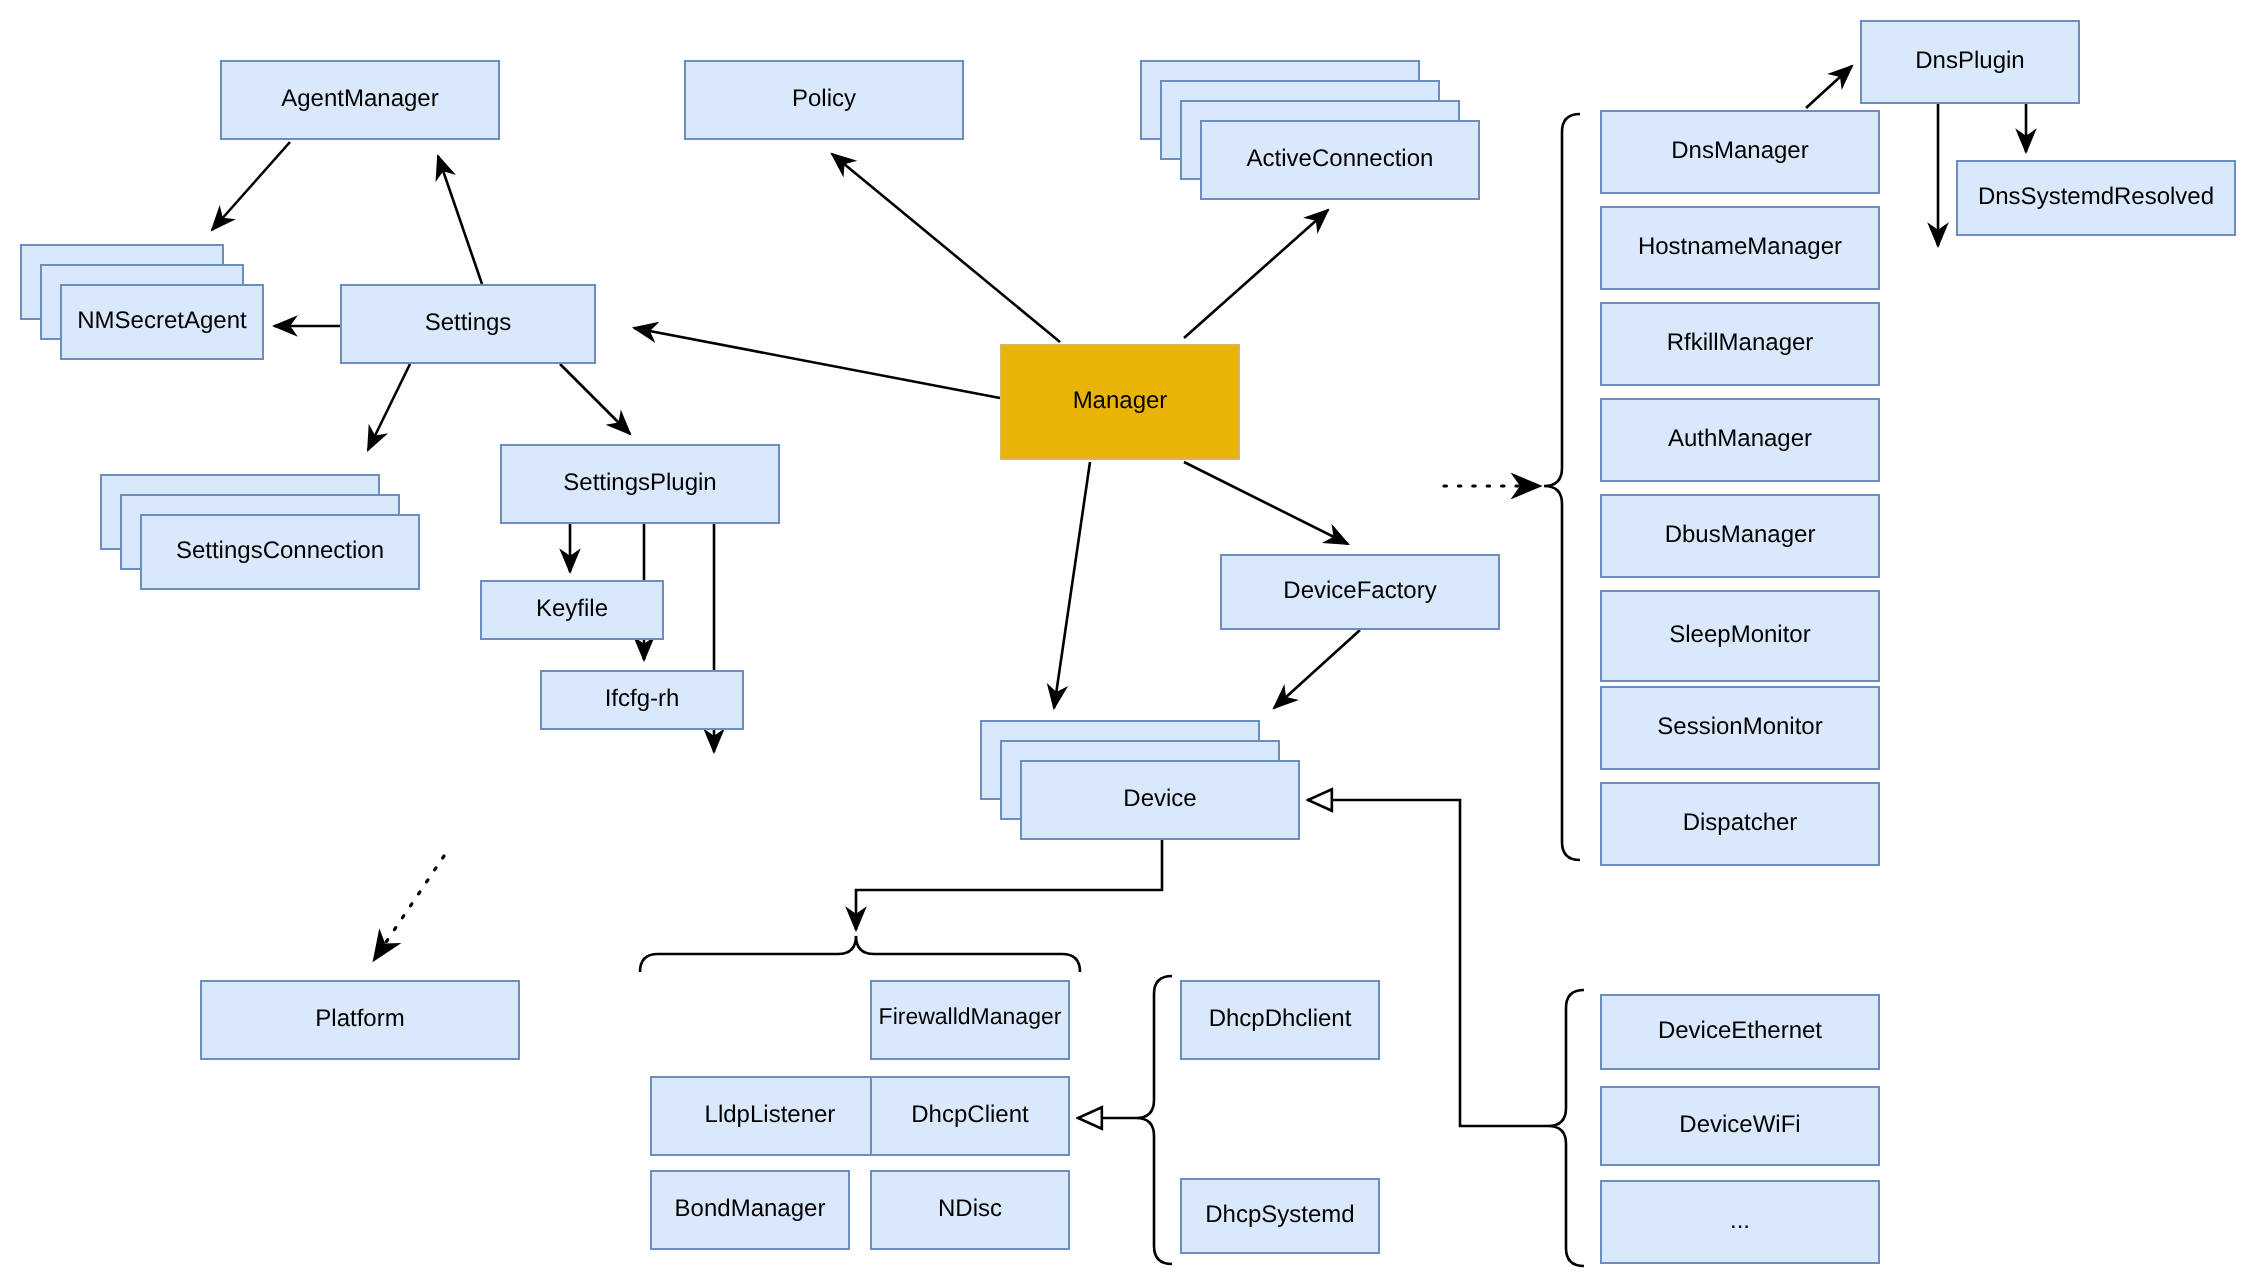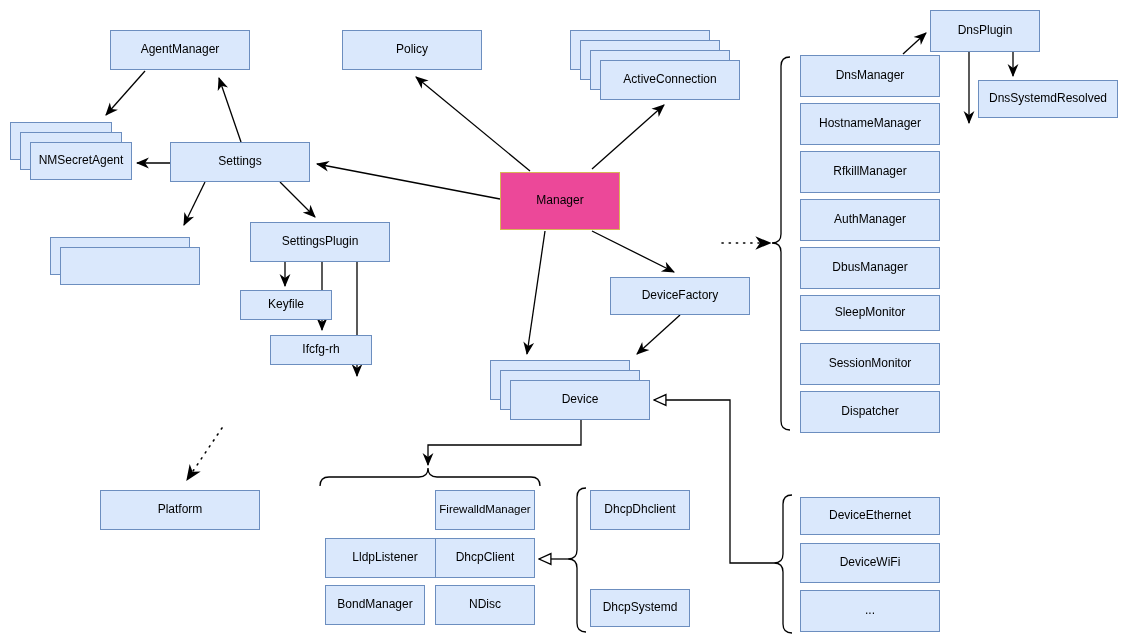--- a/index.html
+++ b/index.html
@@ -11,21 +11,21 @@
     overflow:hidden;
   }
   #wires{position:absolute;left:0;top:0;pointer-events:none;}
   .node{
     position:absolute;box-sizing:border-box;
     background:#dae8fc;border:1px solid #6c8ebf;
     display:flex;align-items:center;justify-content:center;
     font-size:12px;color:#000;text-align:center;
     white-space:nowrap;line-height:1.15;
   }
-  .node.yellow{background:#ec4899;border-color:#d6b656;}
+  .node.yellow{background:#eab308;border-color:#d6b656;}
   .node.back{color:transparent;}
 </style>
 </head>
 <body>
 
 <div id="canvas">
 
   <svg id="wires" width="1129" height="642" viewBox="0 0 1129 642">
     <defs>
       <marker id="arr" viewBox="0 0 12 12" refX="11" refY="6" markerWidth="10" markerHeight="10" orient="auto-start-reverse">
@@ -74,37 +74,38 @@
 
   <div class="node back" style="left:570px;top:30px;width:140px;height:40px"></div>
   <div class="node back" style="left:580px;top:40px;width:140px;height:40px"></div>
   <div class="node back" style="left:590px;top:50px;width:140px;height:40px"></div>
   <div class="node" style="left:600px;top:60px;width:140px;height:40px">ActiveConnection</div>
 
   <div class="node back" style="left:10px;top:122px;width:102px;height:38px"></div>
   <div class="node back" style="left:20px;top:132px;width:102px;height:38px"></div>
   <div class="node" style="left:30px;top:142px;width:102px;height:38px">NMSecretAgent</div>
 
-  <div class="node" style="left:170px;top:142px;width:140px;height:40px">Settings</div>
+  <div class="node" style="left:170px;top:142px;width:128px;height:40px">Settings</div>
   <div class="node yellow" style="left:500px;top:172px;width:120px;height:58px">Manager</div>
 
   <div class="node" style="left:930px;top:10px;width:110px;height:42px">DnsPlugin</div>
   <div class="node" style="left:800px;top:55px;width:140px;height:42px">DnsManager</div>
   <div class="node" style="left:800px;top:103px;width:140px;height:42px">HostnameManager</div>
   <div class="node" style="left:800px;top:151px;width:140px;height:42px">RfkillManager</div>
   <div class="node" style="left:800px;top:199px;width:140px;height:42px">AuthManager</div>
   <div class="node" style="left:800px;top:247px;width:140px;height:42px">DbusManager</div>
-  <div class="node" style="left:800px;top:295px;width:140px;height:36px">SleepMonitor</div>
+  <div class="node" style="left:800px;top:295px;width:140px;height:46px">SleepMonitor</div>
   <div class="node" style="left:800px;top:343px;width:140px;height:42px">SessionMonitor</div>
   <div class="node" style="left:800px;top:391px;width:140px;height:42px">Dispatcher</div>
 
   <div class="node" style="left:978px;top:80px;width:140px;height:38px">DnsSystemdResolved</div>
 
   <div class="node back" style="left:50px;top:237px;width:140px;height:38px"></div>
   <div class="node back" style="left:60px;top:247px;width:140px;height:38px"></div>
+  <div class="node" style="left:70px;top:257px;width:140px;height:38px">SettingsConnection</div>
 
   <div class="node" style="left:250px;top:222px;width:140px;height:40px">SettingsPlugin</div>
   <div class="node" style="left:240px;top:290px;width:92px;height:30px">Keyfile</div>
   <div class="node" style="left:270px;top:335px;width:102px;height:30px">Ifcfg-rh</div>
 
   <div class="node" style="left:610px;top:277px;width:140px;height:38px">DeviceFactory</div>
 
   <div class="node back" style="left:490px;top:360px;width:140px;height:40px"></div>
   <div class="node back" style="left:500px;top:370px;width:140px;height:40px"></div>
   <div class="node" style="left:510px;top:380px;width:140px;height:40px">Device</div>

